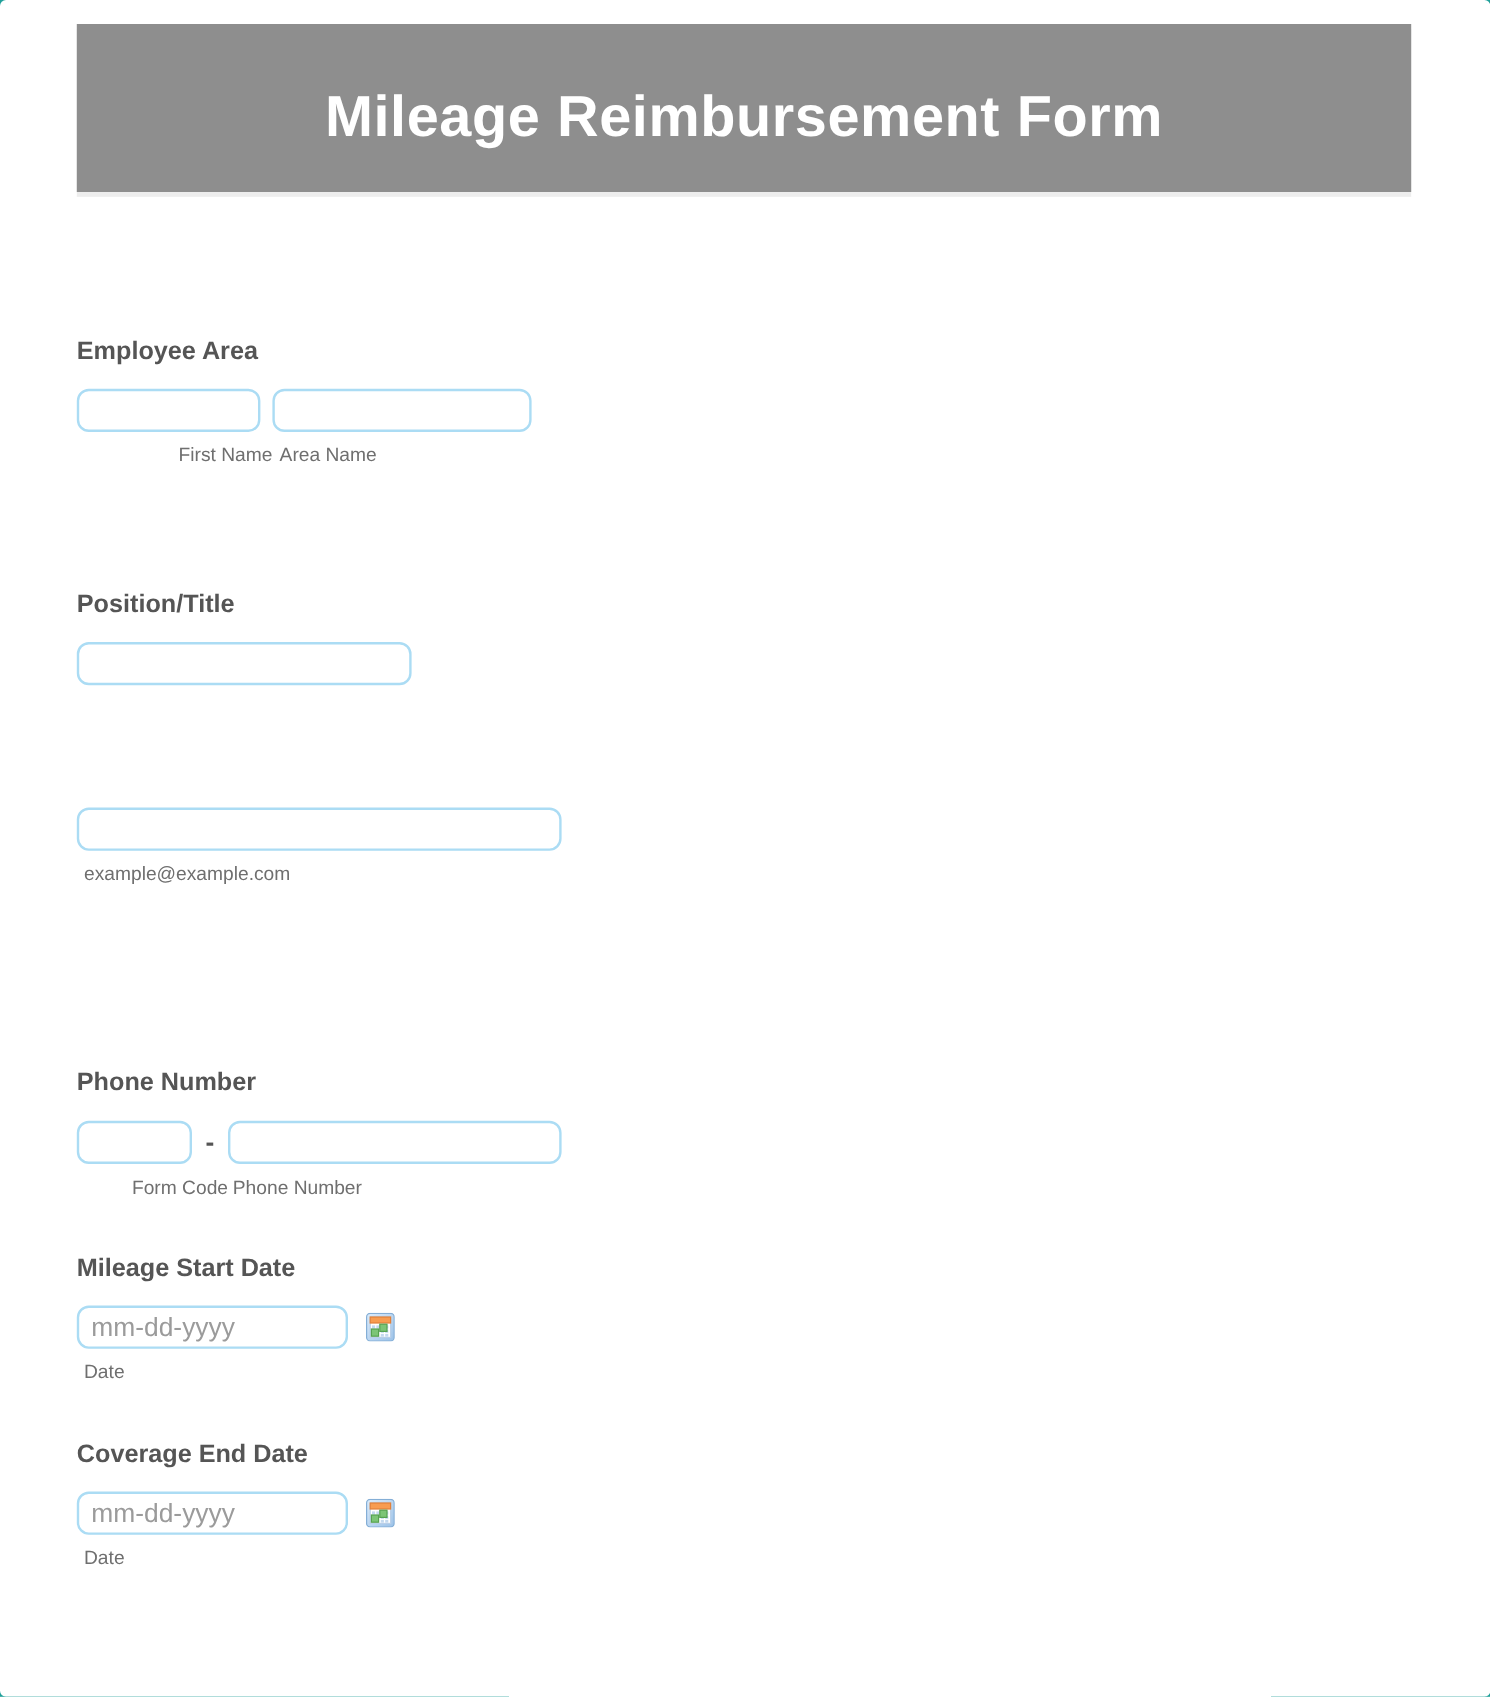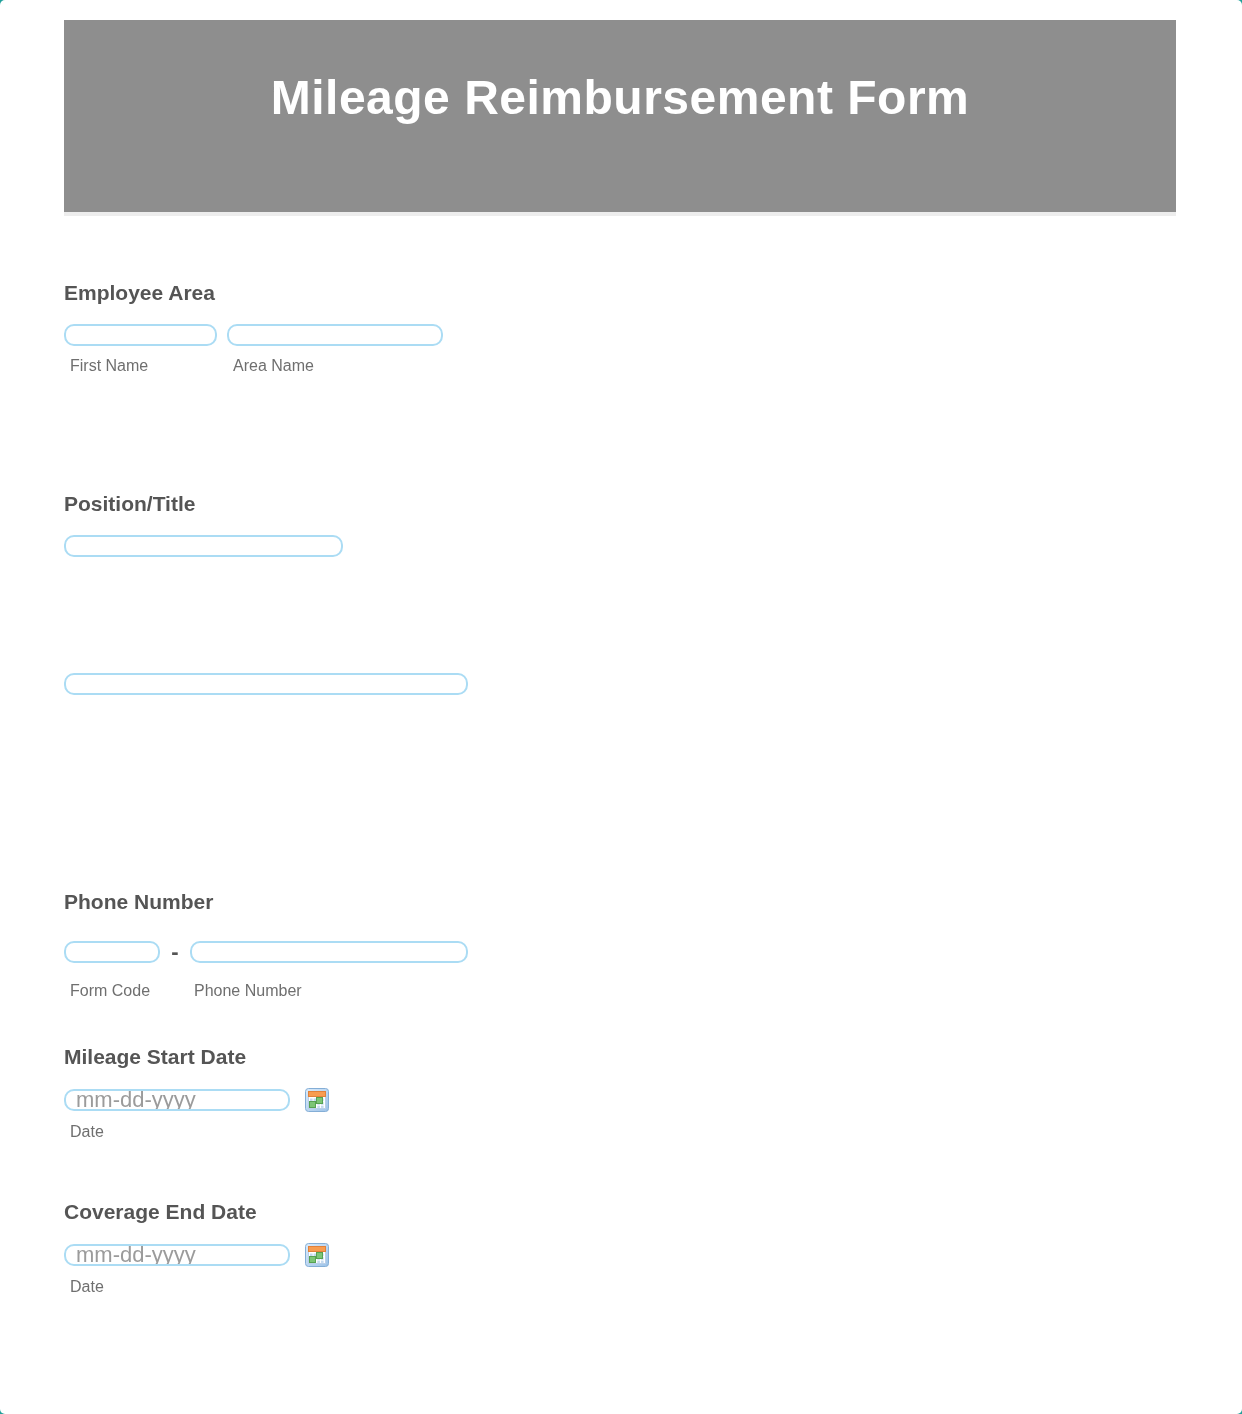--- a/index.html
+++ b/index.html
@@ -15,21 +15,21 @@
     height: 1414px;
     background: #ffffff;
     border-radius: 5px;
     overflow: hidden;
   }
   .form-header {
     position: absolute;
     left: 64px;
     top: 20px;
     width: 1112px;
-    height: 192px;
+    height: 140px;
     background: #8e8e8e;
     box-shadow: 0 4px 0 #ededed;
   }
   .form-title {
     margin: 0;
     padding-top: 50px;
     text-align: center;
     color: #ffffff;
     font-size: 48px;
     font-weight: 700;
@@ -44,21 +44,21 @@
     line-height: 24px;
     font-weight: 700;
     color: #555555;
     margin-bottom: 19px;
   }
   .input-row {
     display: flex;
     align-items: center;
   }
   .tb {
-    height: 22px;
+    height: 36px;
     border: 2px solid #abdcf4;
     border-radius: 10px;
     background: #ffffff;
     font-family: "Liberation Sans", sans-serif;
     font-size: 20px;
     color: #8b5cf6;
     padding: 0 10px;
     outline: none;
   }
   .tb::placeholder { color: #9b9b9b; opacity: 1; }
@@ -70,20 +70,21 @@
   .w-phone { width: 278px; }
   .w-date  { width: 226px; font-size: 22px; }
   .sublabel-row {
     display: flex;
     margin-top: 11px;
   }
   .sublabel {
     font-size: 16px;
     color: #6f6f6f;
     padding-left: 6px;
+    text-align: right;
   }
   .sub-first { width: 163px; }
   .sub-area  { width: 126px; }
   .phone-sep {
     width: 30px;
     text-align: center;
     font-size: 22px;
     font-weight: 700;
     color: #555555;
     line-height: 38px;
@@ -149,20 +150,23 @@
     <div class="field-label">Position/Title</div>
     <div class="input-row">
       <input class="tb w-position" type="text" style="">
     </div>
   </div>
 
   <div class="section" style="top:673px">
     <div class="input-row">
       <input class="tb w-email" type="text" style="">
     </div>
+    <div class="sublabel-row">
+      <span class="sublabel">example@example.com</span>
+    </div>
   </div>
 
   <div class="section" style="top:890px">
     <div class="field-label">Phone Number</div>
     <div class="input-row">
       <input class="tb w-area" type="text" style="">
       <span class="phone-sep">-</span>
       <input class="tb w-phone" type="text" style="">
     </div>
     <div class="sublabel-row">

